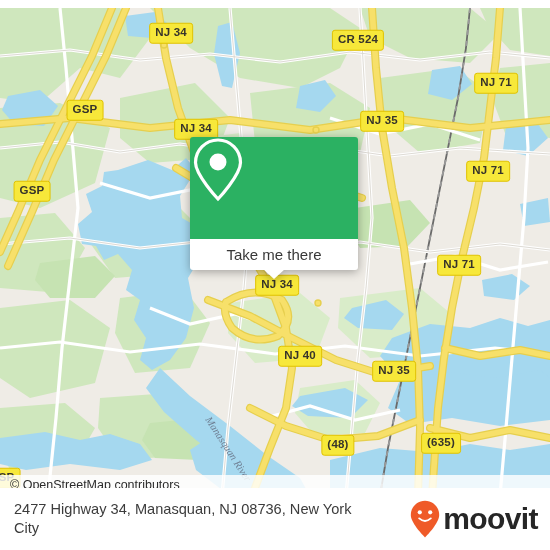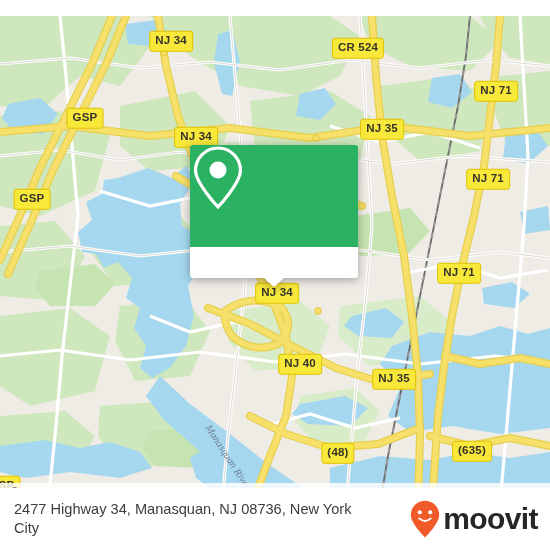--- a/index.html
+++ b/index.html
@@ -7,21 +7,21 @@
     width: 550px; height: 550px;
     overflow: hidden;
     font-family: "Liberation Sans", sans-serif;
     background: #ffffff;
   }
 
   #page { position: relative; width: 550px; height: 550px; }
 
   
   #map {
-    position: absolute; left: 0; top: 16px;
+    position: absolute; left: 0; top: 8px;
     width: 550px; height: 488px;
     background: #bef264;
     overflow: hidden;
   }
   #map svg { position: absolute; left: 0; top: 0; display: block; }
 
   
   .shield {
     position: absolute;
     background: #f7e83a;
@@ -299,36 +299,37 @@
         <div class="shield" style="left: 85px; top: 102px;">GSP</div>
         <div class="shield" style="left: 382px; top: 113px;">NJ 35</div>
         <div class="shield" style="left: 196px; top: 121px;">NJ 34</div>
         <div class="shield" style="left: 488px; top: 163px;">NJ 71</div>
         <div class="shield" style="left: 32px; top: 183px;">GSP</div>
         <div class="shield" style="left: 459px; top: 257px;">NJ 71</div>
         <div class="shield" style="left: 277px; top: 277px;">NJ 34</div>
         <div class="shield" style="left: 300px; top: 348px;">NJ 40</div>
         <div class="shield" style="left: 394px; top: 363px;">NJ 35</div>
         <div class="shield" style="left: 338px; top: 437px;">(48)</div>
-        <div class="shield" style="left: 441px; top: 435px; margin-left: 31px;">(635)</div>
+        <div class="shield" style="left: 441px; top: 435px;">(635)</div>
         <div class="shield" style="left: 2px; top: 470px;">GSP</div>
       </div>
 
     <div class="river-label" style="left:208px; top:404px; transform: rotate(57deg);">Manasquan River</div>
 
     <div id="attribution">© OpenStreetMap contributors</div>
 
     <div id="popup-card">
       <div id="popup-head">
         <svg width="56" height="66" viewBox="0 0 56 66">
           <path d="M28 3 C15.5 3 5.5 13 5.5 25.5 C5.5 38 28 62 28 62 C28 62 50.5 38 50.5 25.5 C50.5 13 40.5 3 28 3 Z" fill="none" stroke="#ffffff" stroke-width="3.2"></path>
           <circle cx="28" cy="25" r="8.5" fill="#ffffff"></circle>
         </svg>
       </div>
       <div id="popup-foot">
+        <span id="popup-foot-label">Take me there</span>
         <span id="popup-tail"></span>
       </div>
     </div>
   </div>
 
   <div id="footer">
     <div id="footer-address">2477 Highway 34, Manasquan, NJ 08736, New York City</div>
     <div id="footer-logo">
       <svg width="30" height="38" viewBox="0 0 30 38">
         <path d="M15 0.8 C7.1 0.8 0.8 7.1 0.8 15 C0.8 23.5 15 37.4 15 37.4 C15 37.4 29.2 23.5 29.2 15 C29.2 7.1 22.9 0.8 15 0.8 Z" fill="#ef5a28"></path>

